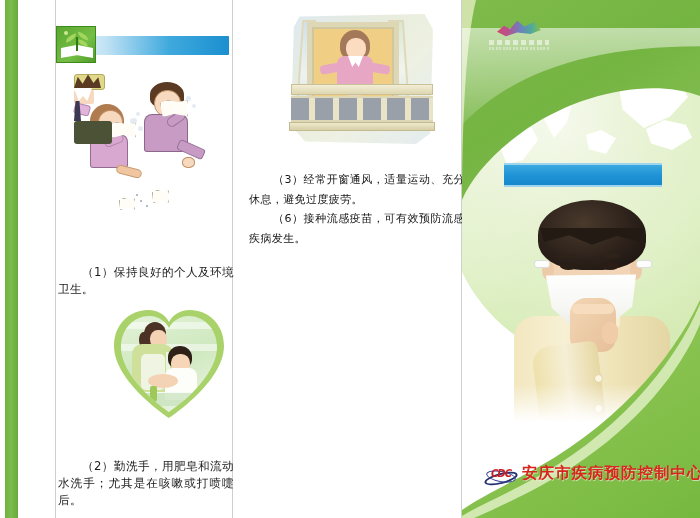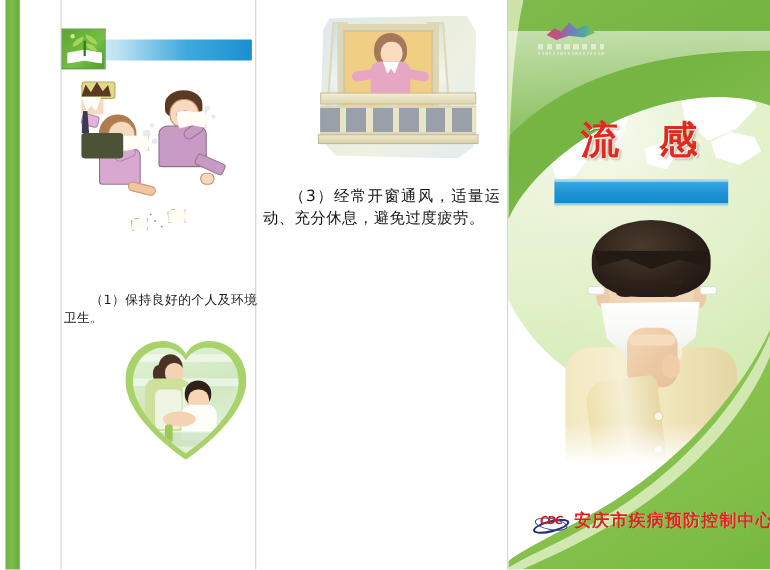--- a/index.html
+++ b/index.html
@@ -226,22 +226,22 @@
     position: absolute; left: 22px; top: 90px; width: 142px; height: 26px;
     background: repeating-linear-gradient(to right, #9aa0aa 0 18px, #e9e4c6 18px 24px);
     border-top: 2px solid #ddd7b6; border-bottom: 2px solid #ddd7b6;
   }
   .rail-bottom {
     position: absolute; left: 20px; top: 116px; width: 146px; height: 9px;
     background: linear-gradient(to bottom, #efe9cc, #d6cfa7); border: 1px solid #c3ba91;
   }
 
   .body-text {
-    position: absolute; left: 6px; top: 170px; width: 216px;
-    font-size: 14px; line-height: 19.5px; color: #141414;
+    position: absolute; left: 16px; top: 170px; width: 216px;
+    font-size: 11px; line-height: 19.5px; color: #141414;
     letter-spacing: 0.4px; text-align: justify;
   }
   .body-text p { text-indent: 24px; margin: 0; }
 
   
   .panel3 {
     position: absolute; left: 462px; top: 0; width: 238px; height: 518px;
     background: #ffffff; overflow: hidden;
   }
   .p3-green-top {
@@ -496,20 +496,21 @@
         <div class="faucet"></div>
         <div class="kid-hair"></div>
         <div class="kid-face"></div>
         <div class="kid-body"></div>
         <div class="hands-blob"></div>
         <div class="sink"></div>
         <div class="soap"></div>
       </div>
     </div>
 
+    <div class="caption cap2">（2）勤洗手，用肥皂和流动水洗手；尤其是在咳嗽或打喷嚏后。</div>
   </div>
 
   <div class="panel2">
 
     <div class="illus2">
       <div class="win-bg"></div>
       <div class="win-glass-l"></div>
       <div class="win-glass-r"></div>
       <div class="win-frame"></div>
       <div class="lady-hair"></div>
@@ -520,20 +521,21 @@
       <div class="lady-arm-r"></div>
       <div class="lady-legs"></div>
       <div class="lady-shoe"></div>
       <div class="sill"></div>
       <div class="rail-band"></div>
       <div class="rail-bottom"></div>
     </div>
 
     <div class="body-text">
       <p>（3）经常开窗通风，适量运动、充分休息，避免过度疲劳。</p>
+      <p>（6）接种流感疫苗，可有效预防流感疾病发生。</p>
     </div>
   </div>
 
   <div class="panel3">
 
     <div class="p3-globe"></div>
     <div class="p3-globe-mask">
       <div class="cont c1"></div>
       <div class="cont c2"></div>
       <div class="cont c3"></div>
@@ -547,21 +549,20 @@
     <div class="p3-green-top"></div>
     <div class="p3-green-edge"></div>
     <div class="globe-hl"></div>
 
     <div class="p3-logo">
       <div class="bird"></div>
       <div class="lg-cn"></div>
       <div class="lg-en"></div>
     </div>
 
-    <div class="p3-title">流 感</div>
     <div class="p3-band"></div>
 
     <div class="boy">
       <div class="boy-shirt"></div>
       <div class="boy-neck"></div>
       <div class="boy-face"></div>
       <div class="boy-ear l"></div>
       <div class="boy-ear r"></div>
       <div class="boy-hair"></div>
       <div class="boy-hair-fringe"></div>

